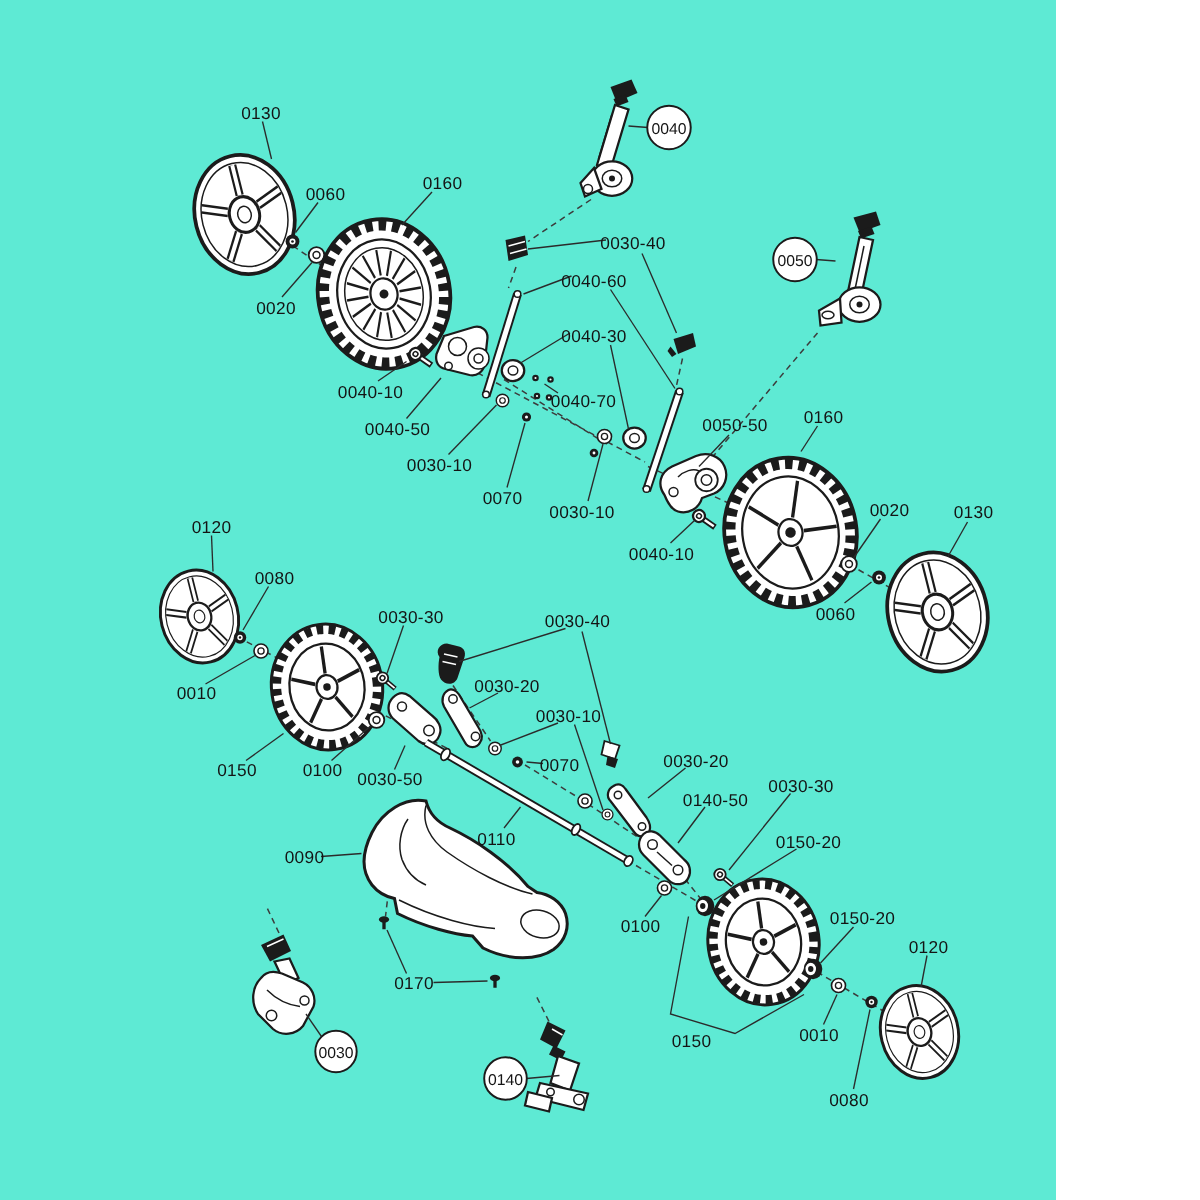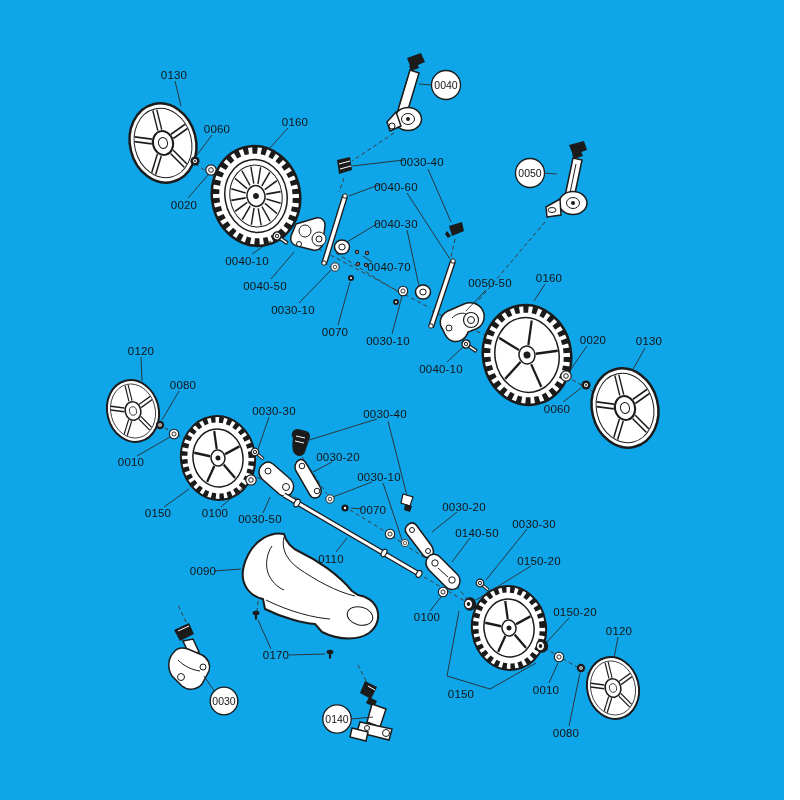--- a/index.html
+++ b/index.html
@@ -1,16 +1,16 @@
 <!DOCTYPE html>
 <html><head>
 <meta charset="utf-8">
 <style>
   html,body{margin:0;padding:0;background:#ffffff;}
-  .canvas{position:relative;width:784px;height:800px;background:#0ea5e9;overflow:hidden;
+  .canvas{position:relative;width:704px;height:800px;background:#5eead4;overflow:hidden;
           font-family:"Liberation Sans",sans-serif;}
   svg{display:block;}
   .p{fill:#ffffff;stroke:#1b1b1b;}
   .s1{stroke-width:1;} .s12{stroke-width:1.2;} .s15{stroke-width:1.5;}
   .s2{stroke-width:2;} .s25{stroke-width:2.5;}
   .fb{fill:#1b1b1b;stroke:none;}
   .ln{stroke:#1b1b1b;fill:none;}
   .ld{stroke:#2b2b2b;stroke-width:0.9;fill:none;}
   .dsh{stroke:#3c3c3c;stroke-width:1;stroke-dasharray:4 3;fill:none;}
   .lbl{font-size:11.5px;fill:#141414;text-anchor:middle;letter-spacing:.2px;

